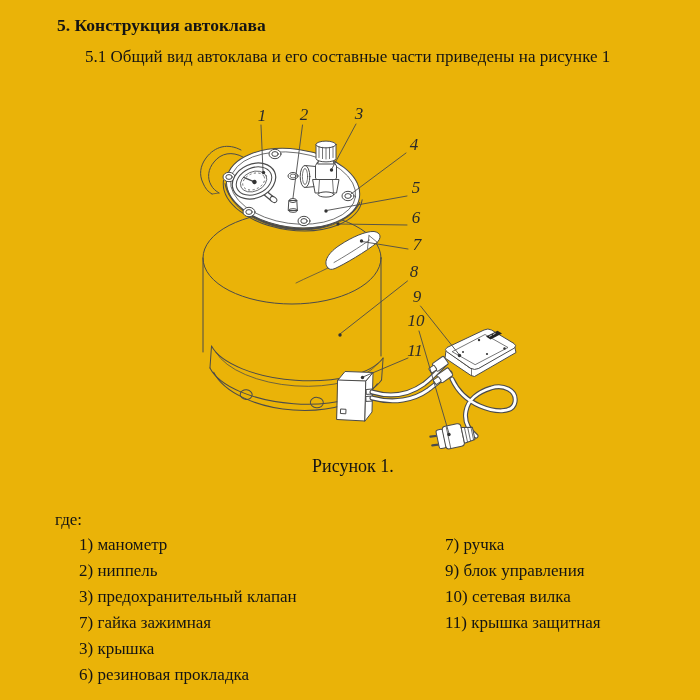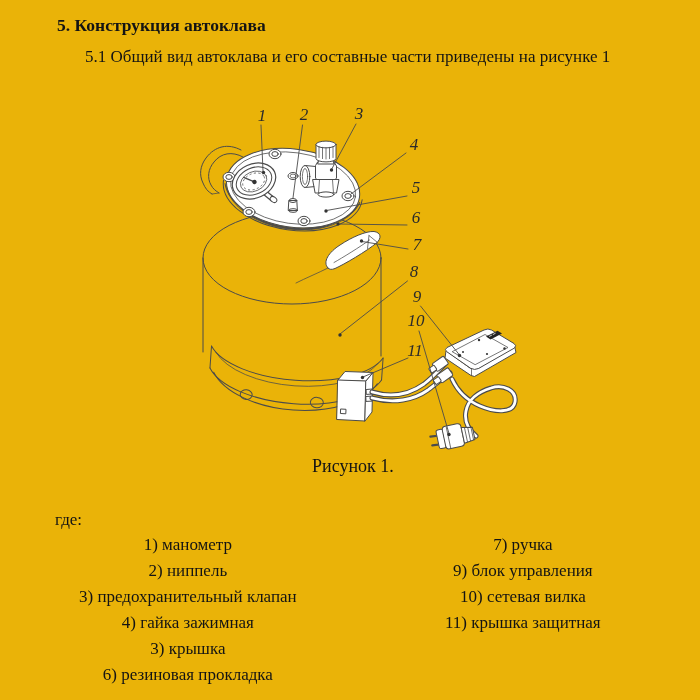--- a/index.html
+++ b/index.html
@@ -4,21 +4,21 @@
 <style>
   html,body{margin:0;padding:0;background:#fff;}
   .page{position:relative;width:700px;height:700px;background:#eab308;overflow:hidden;
         font-family:"Liberation Serif","DejaVu Serif",serif;color:#141414;}
   .abs{position:absolute;}
   .heading{left:57px;top:15px;font-size:17.5px;font-weight:bold;white-space:nowrap;}
   .intro{left:55px;top:47px;font-size:17px;white-space:nowrap;margin-left:30px;}
   .caption{left:312px;top:456px;font-size:18px;white-space:nowrap;}
   .legend-lead{left:55px;top:510px;font-size:17px;}
   .legend-col{position:absolute;top:532px;font-size:17px;line-height:26px;}
-  .legend-col span{display:block;white-space:nowrap;text-align:center;}
+  .legend-col span{display:block;white-space:nowrap;}
   .col1{left:79px;}
   .col2{left:433px;margin-left:12px;}
   .co{position:absolute;font-size:17px;font-style:italic;transform:translate(-50%,-50%);
       white-space:nowrap;color:#2b2b2b;}
   .fig{position:absolute;left:0;top:0;}
   .fig path,.fig ellipse,.fig rect,.fig circle{fill:none;stroke:#4b4b4b;stroke-width:1;
       stroke-linecap:round;stroke-linejoin:round;}
   .fig .sf{fill:#fff;}
   .fig .thin{stroke-width:.75;}
   .fig .w2{stroke-width:1.9;}
@@ -230,21 +230,21 @@
   <span class="co" style="left:416px;top:321px">10</span>
   <span class="co" style="left:415px;top:351px">11</span>
 
   <div class="abs caption">Рисунок 1.</div>
 
   <div class="abs legend-lead">где:</div>
   <div class="legend-col col1">
     <span>1) манометр</span>
     <span>2) ниппель</span>
     <span>3) предохранительный клапан</span>
-    <span>4) гайка зажимная</span>
+    <span>7) гайка зажимная</span>
     <span>3) крышка</span>
     <span>6) резиновая прокладка</span>
   </div>
   <div class="legend-col col2">
     <span>7) ручка</span>
     <span>9) блок управления</span>
     <span>10) сетевая вилка</span>
     <span>11) крышка защитная</span>
   </div>
 </div>

